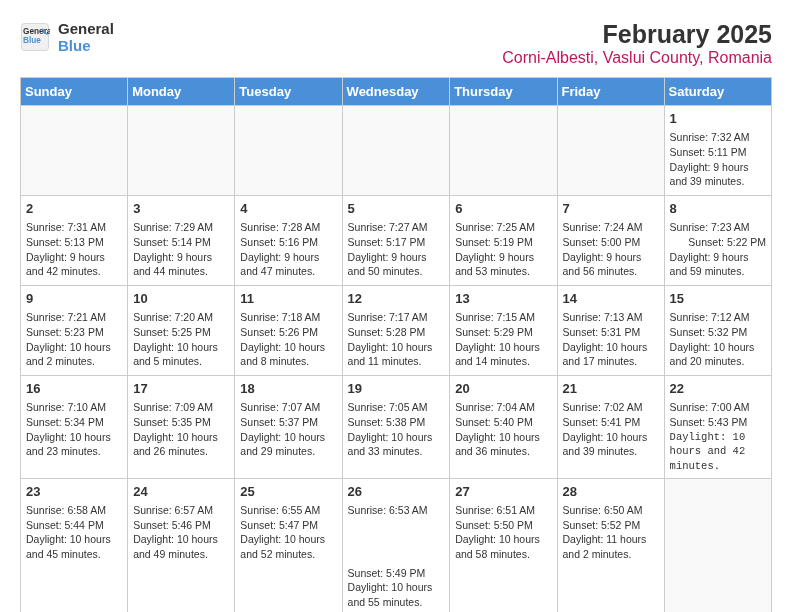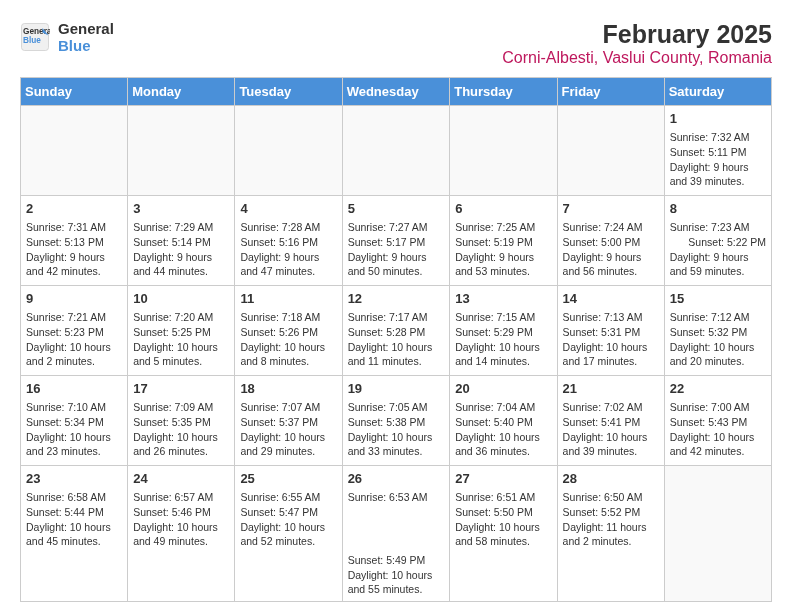--- a/index.html
+++ b/index.html
@@ -242,21 +242,21 @@
         <td>
           <span class="day-num">21</span>
           <span style="display: block;">Sunrise: 7:02 AM</span>
           <span style="display: block;">Sunset: 5:41 PM</span>
           <span style="display: block;">Daylight: 10 hours and 39 minutes.</span>
         </td>
         <td>
           <span class="day-num">22</span>
           <span style="display: block;">Sunrise: 7:00 AM</span>
           <span style="display: block;">Sunset: 5:43 PM</span>
-          <span style="display: block;">Daylight: 10 hours and 42 minutes.</span>
+          <span style="display: block; font-family: Liberation Mono, monospace;">Daylight: 10 hours and 42 minutes.</span>
         </td>
       </tr>
       <tr>
         <td>
           <span class="day-num">23</span>
           <span style="display: block;">Sunrise: 6:58 AM</span>
           <span style="display: block;">Sunset: 5:44 PM</span>
           <span style="display: block;">Daylight: 10 hours and 45 minutes.</span>
         </td>
         <td>

